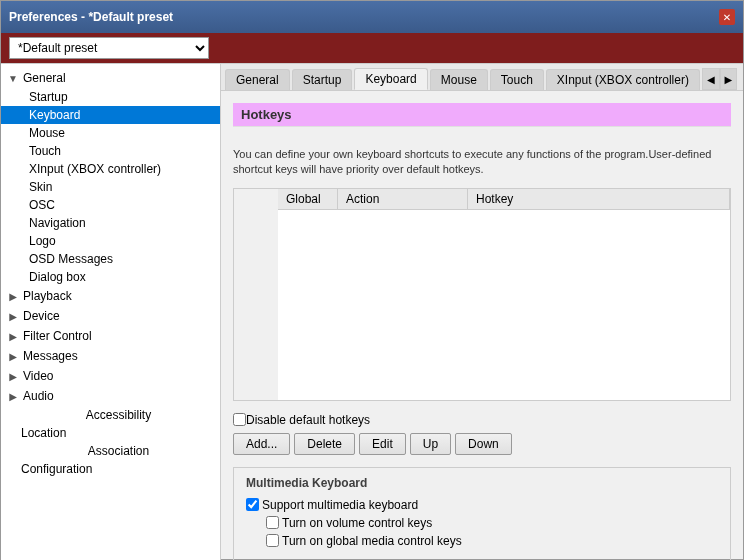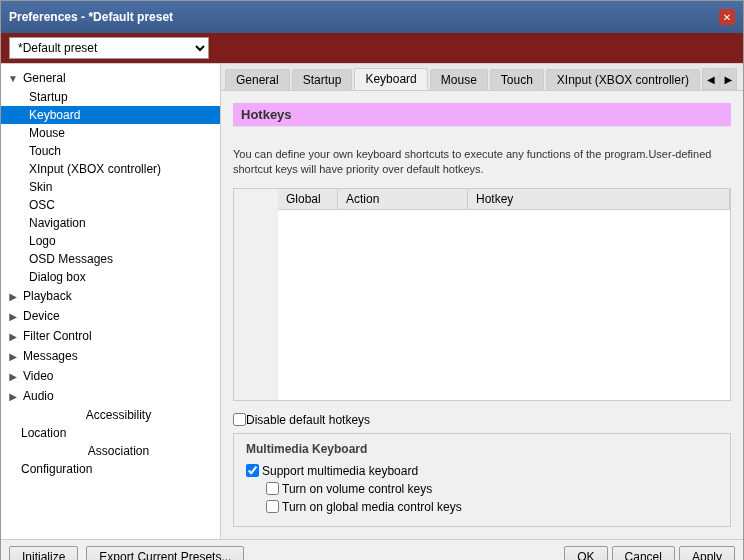--- a/index.html
+++ b/index.html
@@ -426,20 +426,27 @@
               <div class="table-header-cell">Global</div>
               <div class="table-header-cell">Action</div>
               <div class="table-header-cell">Hotkey</div>
             </div>
             <div class="table-body"></div>
           </div>
 
           <div class="disable-row">
             <input type="checkbox" id="disable-hotkeys" style="">
             <label for="disable-hotkeys">Disable default hotkeys</label>
+          </div>
+          <div class="buttons-row">
+            <button class="btn">Add...</button>
+            <button class="btn">Delete</button>
+            <button class="btn">Edit</button>
+            <button class="btn">Up</button>
+            <button class="btn">Down</button>
           </div>
 
           <div class="multimedia-section">
             <div class="multimedia-title">Multimedia Keyboard</div>
             <div class="checkbox-row">
               <input type="checkbox" id="support-multimedia" checked="" style="">
               <label for="support-multimedia">Support multimedia keyboard</label>
             </div>
             <div class="checkbox-row indent">
               <input type="checkbox" id="volume-control" style="">

